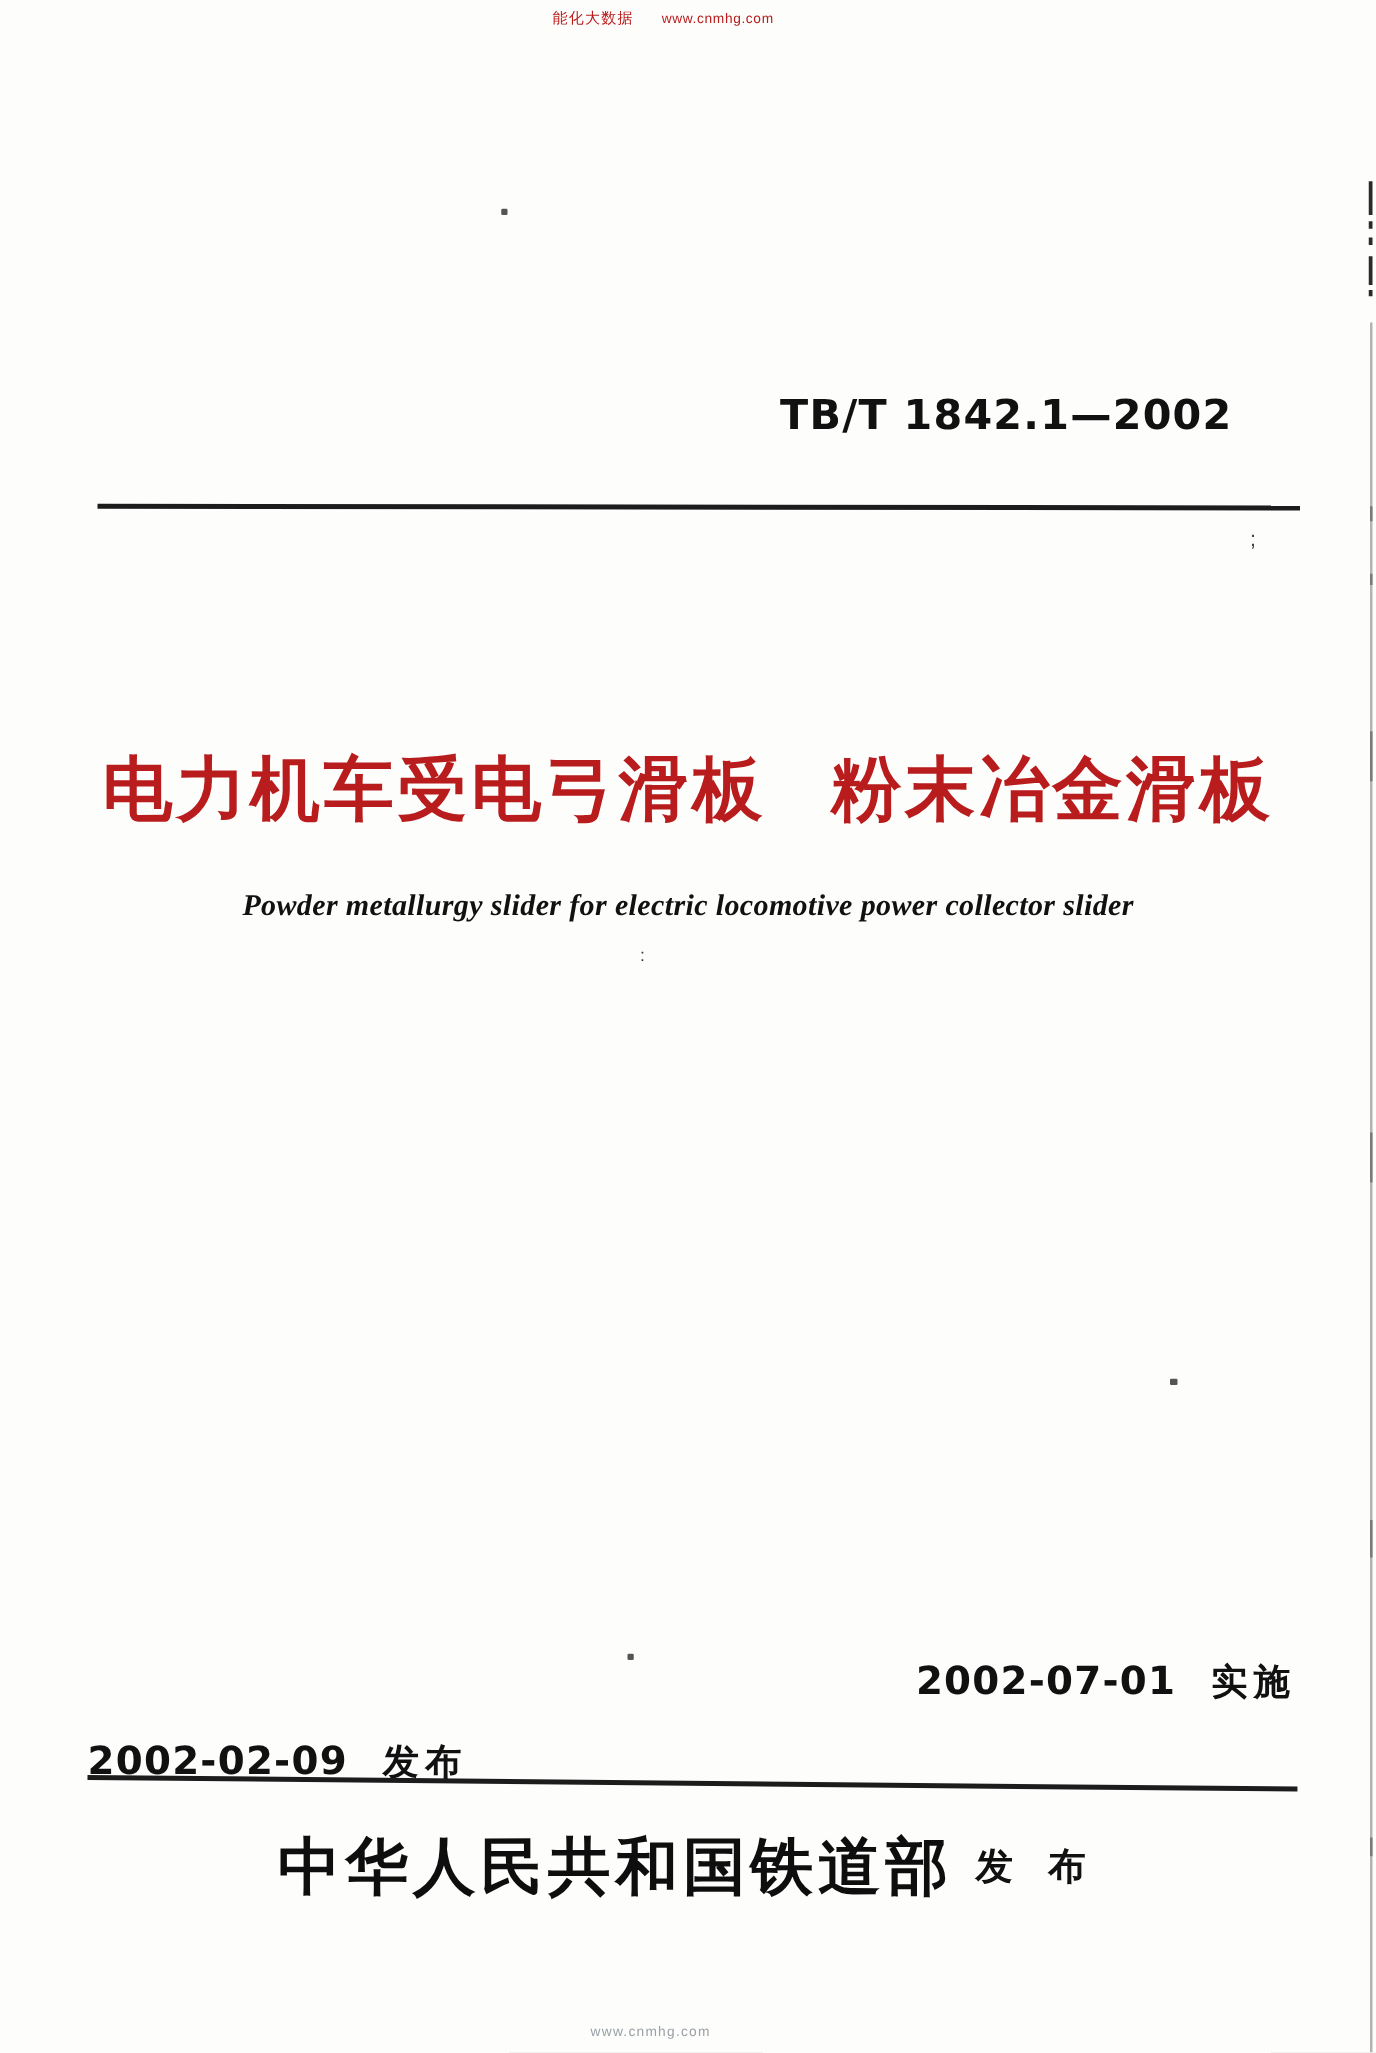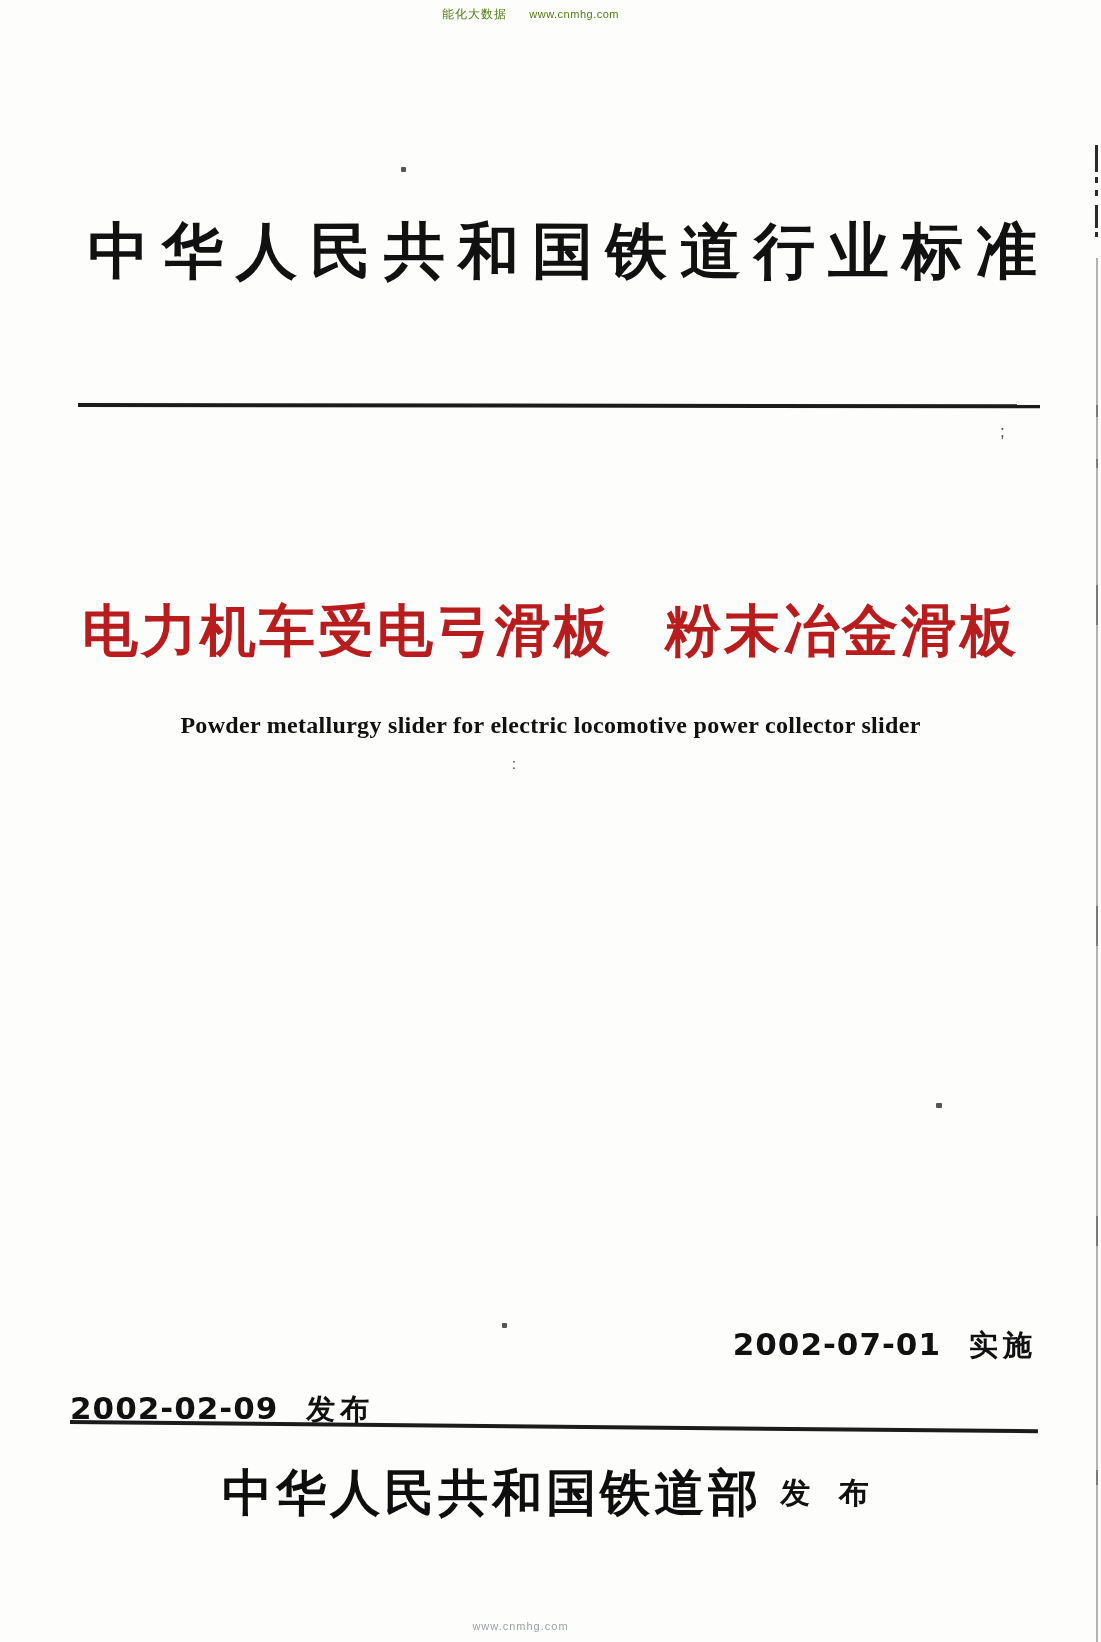--- a/index.html
+++ b/index.html
@@ -8,21 +8,21 @@
     width:1101px;height:1642px;
     margin:0 auto;
     background:#fdfdfc;
     color:#1a1a1a;
     font-family:"Liberation Sans",sans-serif;
     overflow:hidden;
   }
   
   .wm-top{
     position:absolute;top:6px;left:0;width:100%;
-    text-align:center;font-size:12px;color:#4d7c0f;
+    text-align:center;font-size:12px;color:#b91c1c;
     letter-spacing:1px;padding-right:40px;box-sizing:border-box;
   }
   .wm-top .wm-url{margin-left:18px;font-size:11px;letter-spacing:0.5px;}
   
   .tb-logo{
     position:absolute;top:58px;right:158px;
     font-family:"DejaVu Serif","Liberation Serif",serif;
     font-weight:700;font-size:128px;line-height:1;
     letter-spacing:4px;color:#151515;
     text-shadow:1px 1px 0 #3a3a3a;
@@ -53,21 +53,21 @@
   .doc-title-cn{
     position:absolute;top:594px;left:0;width:100%;
     display:flex;justify-content:center;gap:52px;
     font-weight:bold;font-size:56px;letter-spacing:3px;
     color:#b91c1c;white-space:nowrap;
   }
   .doc-title-en{
     position:absolute;top:712px;left:0;width:100%;
     text-align:center;
     font-family:"Liberation Serif","DejaVu Serif",serif;
-    font-weight:bold;font-size:24px;letter-spacing:0.3px;color:#111;
+    font-weight:bold;font-size:24px;letter-spacing:0.3px;color:#111;font-style:italic;
   }
   .artifact-colon{
     position:absolute;top:756px;left:512px;
     font-size:14px;color:#333;
   }
   
   .speck{position:absolute;background:#555;border-radius:1px;}
   .speck.s1{left:401px;top:167px;width:5px;height:5px;}
   .speck.s2{left:936px;top:1103px;width:6px;height:5px;}
   .speck.s3{left:502px;top:1323px;width:5px;height:5px;}
@@ -111,22 +111,22 @@
 <body>
 
 <div class="page">
 
   <div class="wm-top">
     <span>能化大数据</span>
     <span class="wm-url">www.cnmhg.com</span>
   </div>
 
 
-  <div class="std-name">中华人民共和国铁道行业标准</div>
 
+  <div class="std-number">TB/T 1842.1—2002</div>
 
   <div class="rule-top"></div>
 
   <div class="artifact-semicolon">;</div>
 
   <div class="doc-title-cn">
     <span>电力机车受电弓滑板</span>
     <span>粉末冶金滑板</span>
   </div>
 

